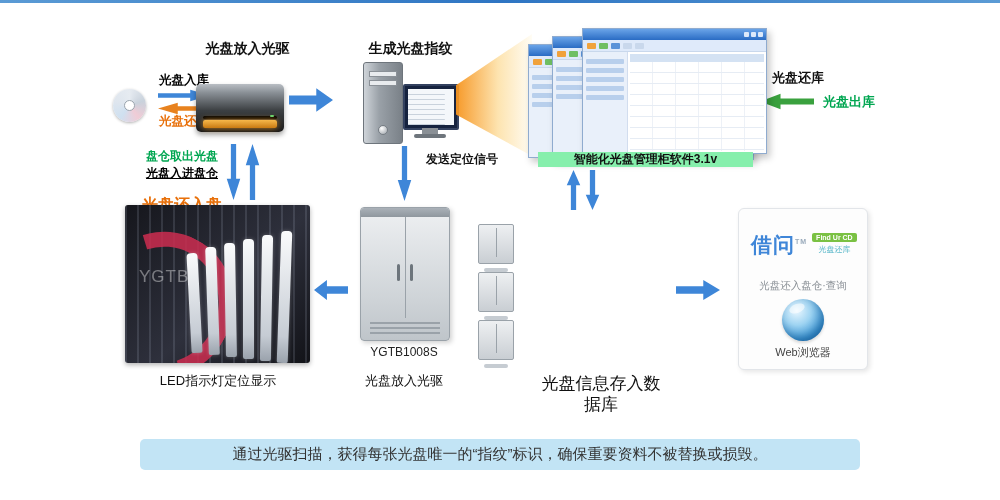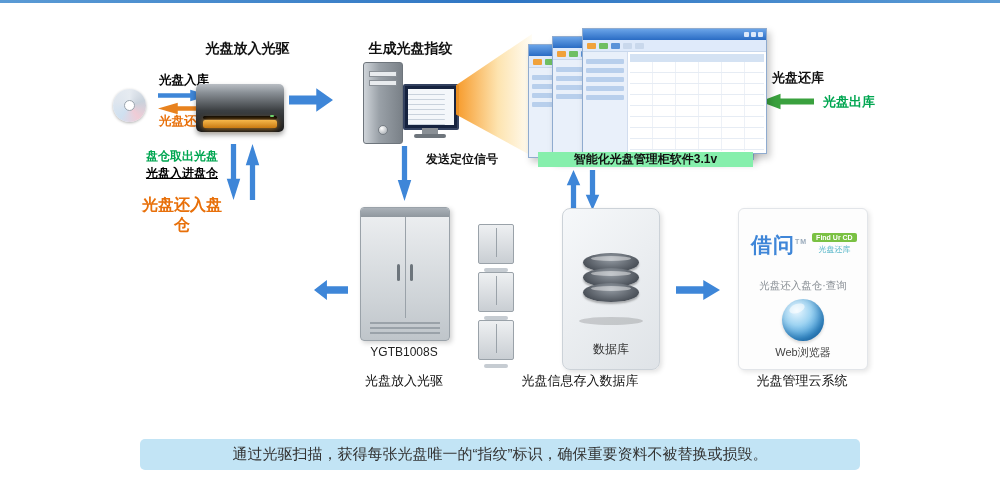--- a/index.html
+++ b/index.html
@@ -266,20 +266,32 @@
     </svg>
   <div class="lbl b" style="left:418px;top:152px;width:88px;font-size:12px;">发送定位信号</div>
 
   <svg class="arrow" style="left:566px;top:170px;width:15px;height:40px" viewBox="0 0 40 100" preserveAspectRatio="none">
     <polygon points="13,100 13,38 2,38 20,0 38,38 27,38 27,100" fill="#3e86d8"></polygon>
     </svg>
   <svg class="arrow" style="left:585px;top:170px;width:15px;height:40px" viewBox="0 0 40 100" preserveAspectRatio="none">
     <polygon points="13,0 13,62 2,62 20,100 38,62 27,62 27,0" fill="#3e86d8"></polygon>
     </svg>
 
+  <div class="led-photo">
+    <div class="rails"></div>
+    <div class="arc"></div>
+    <div class="wm">YGTB</div>
+    <div class="tray" style="left:64px;top:48px;height:100px;transform:rotate(-3deg);"></div>
+    <div class="tray" style="left:82px;top:42px;height:108px;transform:rotate(-2deg);"></div>
+    <div class="tray" style="left:100px;top:38px;height:114px;transform:rotate(-1deg);"></div>
+    <div class="tray" style="left:118px;top:34px;height:120px;"></div>
+    <div class="tray" style="left:136px;top:30px;height:126px;transform:rotate(1deg);"></div>
+    <div class="tray" style="left:154px;top:26px;height:132px;transform:rotate(2deg);"></div>
+  </div>
+  <div class="lbl" style="left:128px;top:373px;width:180px;font-size:13px;">LED指示灯定位显示</div>
 
   <svg class="arrow" style="left:314px;top:279px;width:34px;height:22px" viewBox="0 0 100 40" preserveAspectRatio="none">
     <polygon points="100,13 38,13 38,2 0,20 38,38 38,27 100,27" fill="#3e86d8"></polygon>
     </svg>
 
   <div class="cab">
     <span class="top"></span>
       <span class="split"></span>
     <span class="hl"></span>
     <span class="hr"></span>
@@ -291,51 +303,35 @@
   <div class="mini" style="top:224px;">
       <span class="cap"></span>
     </div>
   <div class="mini" style="top:272px;">
       <span class="cap"></span>
     </div>
   <div class="mini" style="top:320px;">
       <span class="cap"></span>
     </div>
 
-  <div class="dbbox">
-    <div class="dbshadow"></div>
-    <div class="coins">
-      <div class="coin first">
-          <span class="hi"></span>
-        </div>
-      <div class="coin">
-          <span class="hi"></span>
-        </div>
-      <div class="coin">
-          <span class="hi"></span>
-        </div>
-    </div>
-    <div class="db-label">数据库</div>
-  </div>
-  <div class="lbl" style="left:516px;top:373px;width:128px;font-size:13px;">光盘信息存入数据库</div>
+  <div class="lbl" style="left:537px;top:373px;width:128px;font-size:17px;">光盘信息存入数据库</div>
 
   <svg class="arrow" style="left:676px;top:279px;width:44px;height:22px" viewBox="0 0 100 40" preserveAspectRatio="none">
     <polygon points="0,13 62,13 62,2 100,20 62,38 62,27 0,27" fill="#3e86d8"></polygon>
     </svg>
 
   <div class="cloud">
     <div class="brandrow">
       <span class="brand"><span>借问</span><sup>TM</sup></span>
       <span class="badgecol">
         <span class="badge">Find Ur CD</span>
         <span class="sub">光盘还库</span>
       </span>
     </div>
     <div class="desc">光盘还入盘仓·查询</div>
     <div class="globe"></div>
     <div class="browser">Web浏览器</div>
   </div>
-  <div class="lbl" style="left:738px;top:373px;width:128px;font-size:13px;">光盘管理云系统</div>
 
   <div class="banner">
     <span>通过光驱扫描，获得每张光盘唯一的“指纹”标识，确保重要资料不被替换或损毁。</span>
   </div>
 </div>
 
 </body></html>

